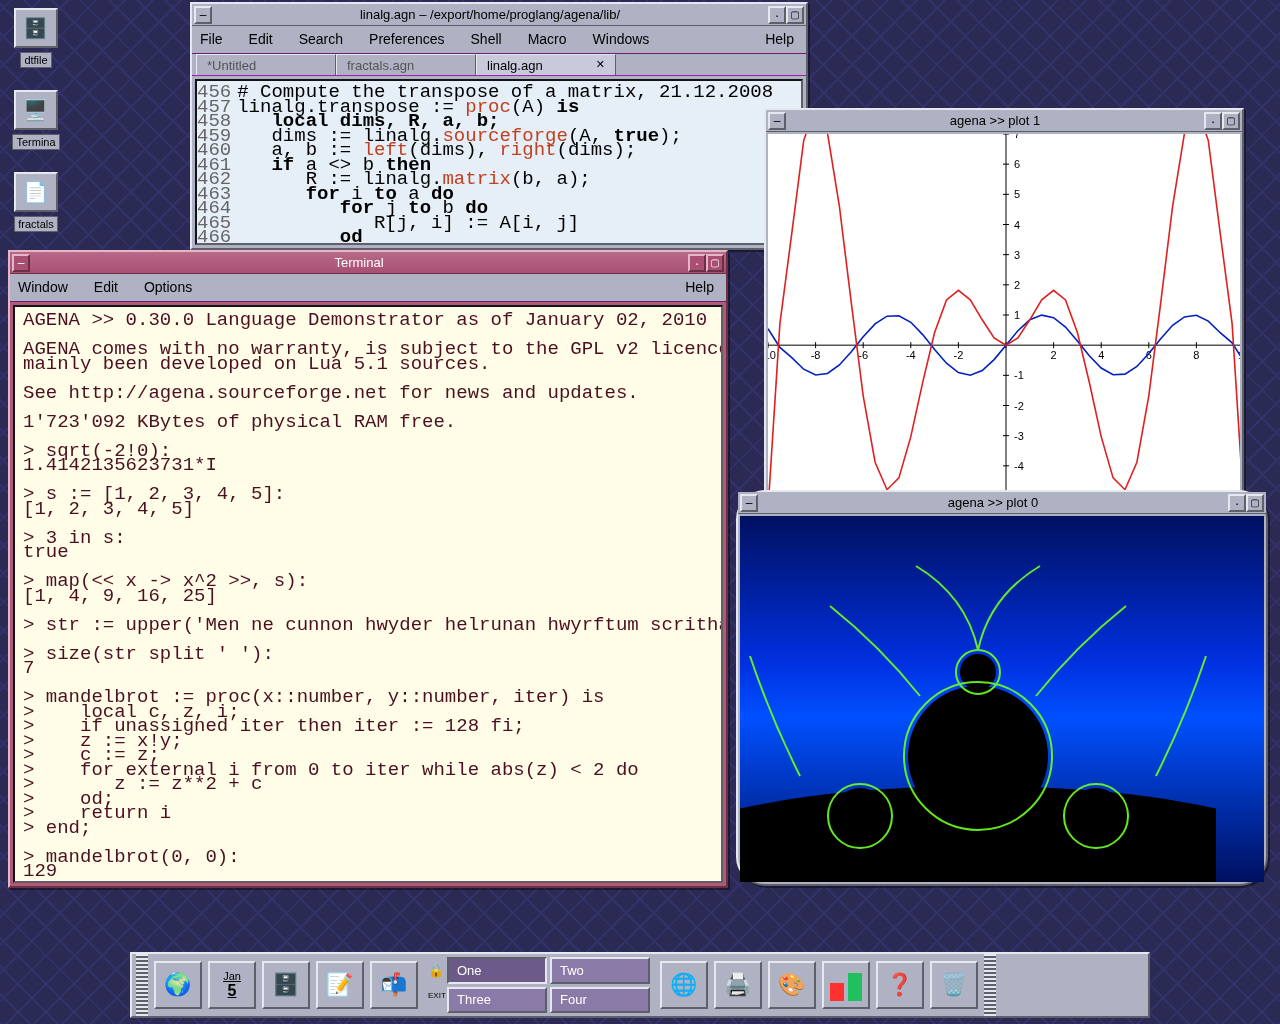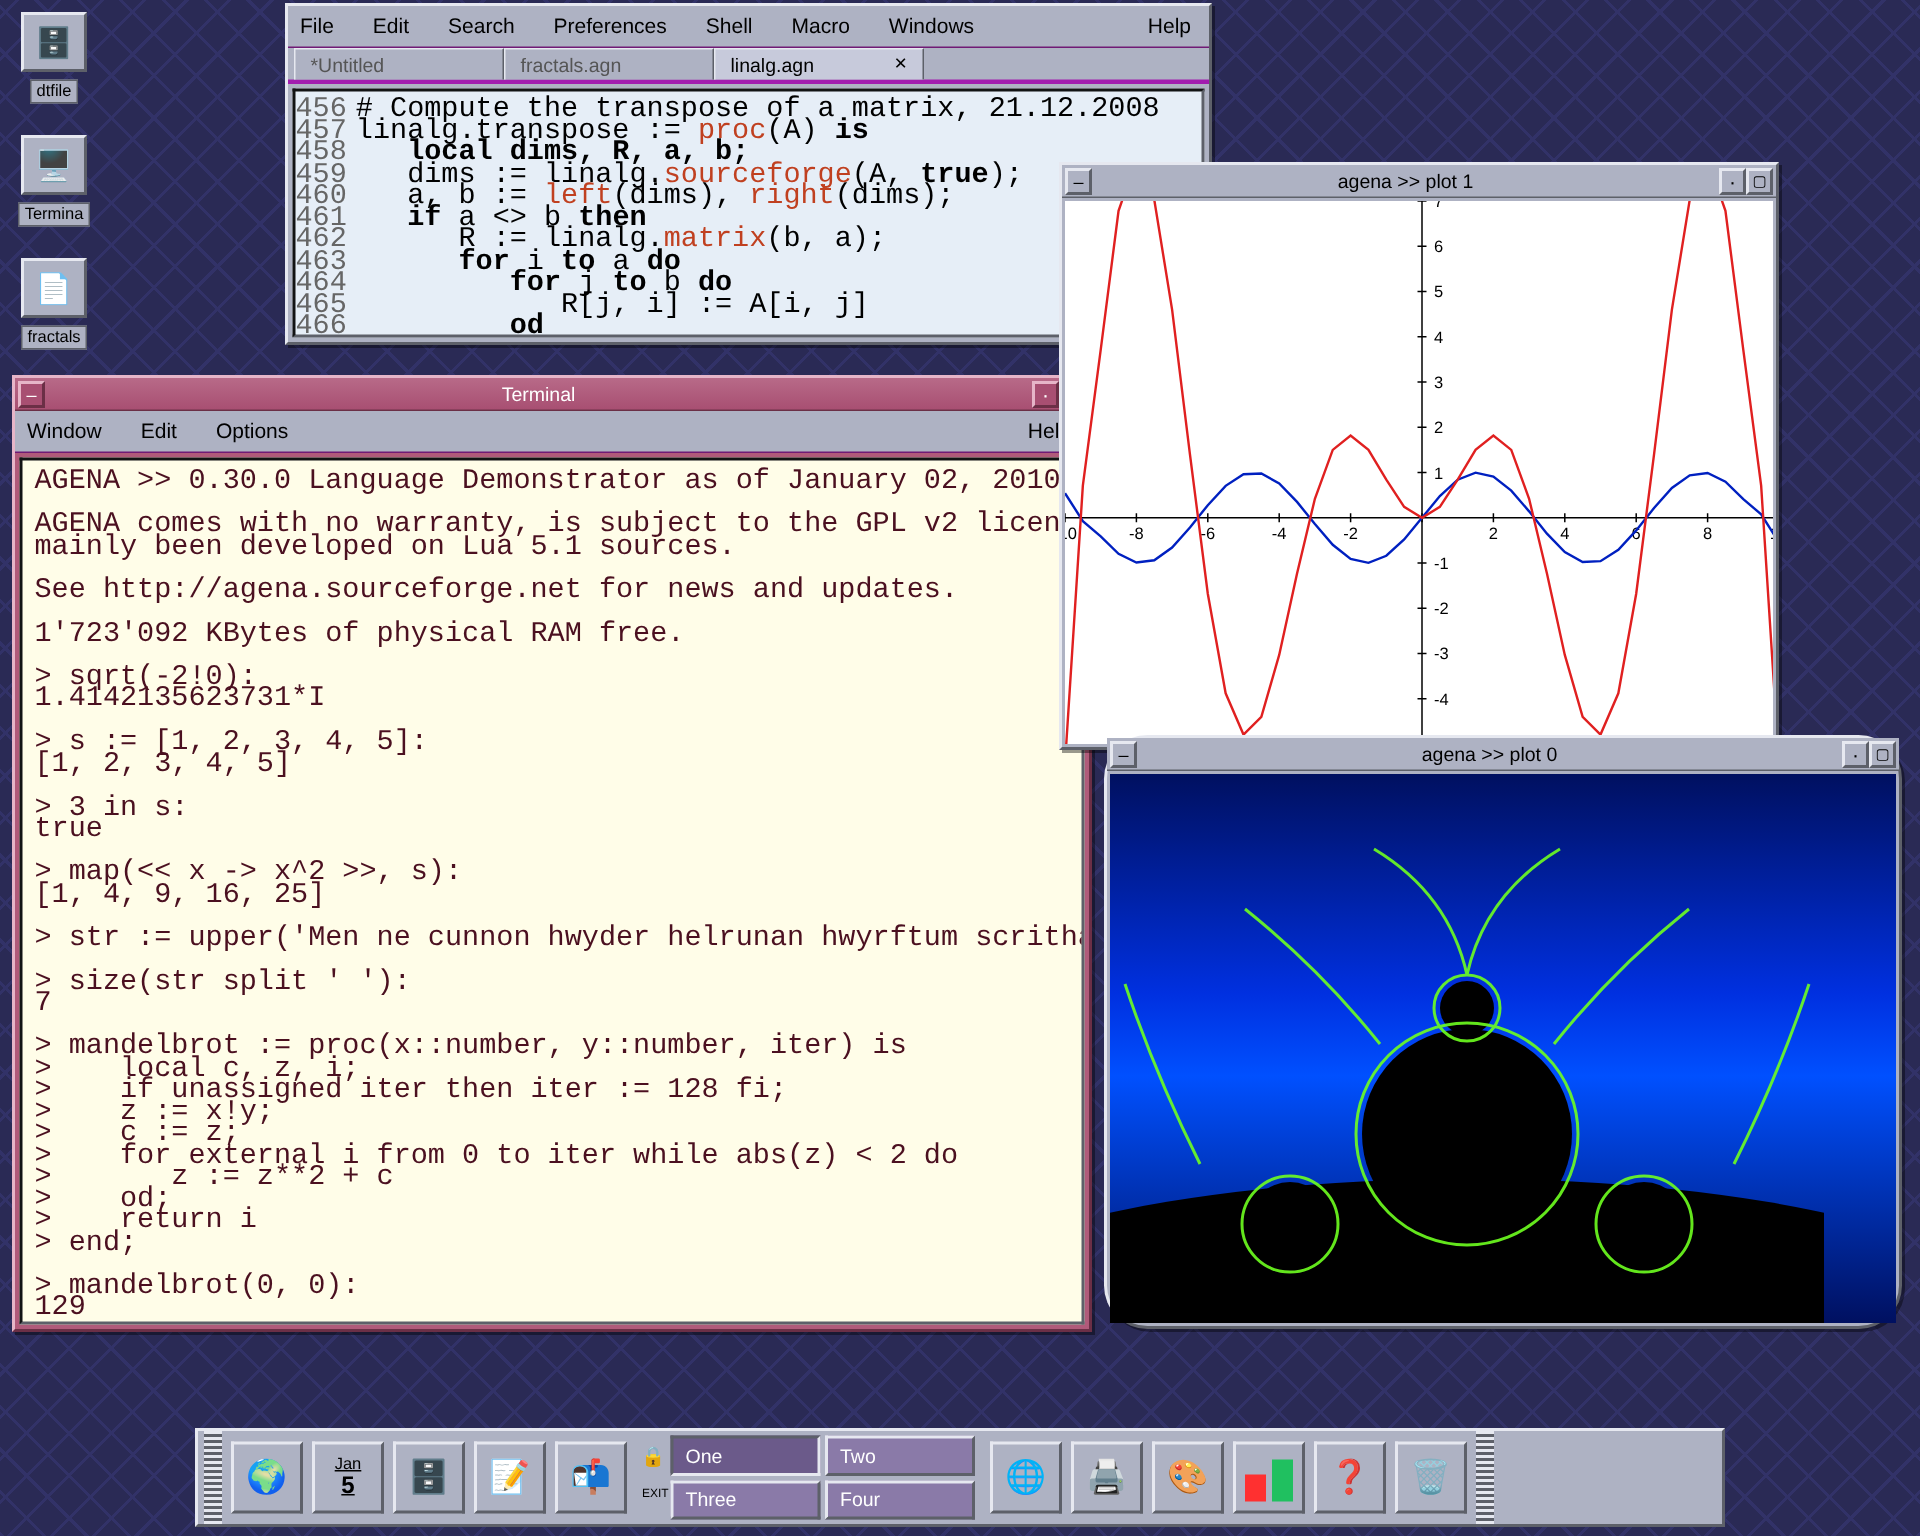--- a/index.html
+++ b/index.html
@@ -51,21 +51,21 @@
   }
   .titlebar.magenta .sysbox::after, .titlebar.magenta .winbtn::after{ color:#fff;}
   .titletext.magenta { color:#fff; }
   .menubar {
     display:flex; align-items:center; gap:14px;
     background:#aeb2c3; padding:3px 6px 4px 2px; font-size:14px;
     border-bottom:1px solid #701a75;
   }
   .menubar span { padding:2px 6px; }
   .menubar .spacer { flex:1; }
-  .tabs { display:flex; background:#aeb2c3; padding:0 4px; border-bottom:3px solid #a21caf;}
+  .tabs { display:flex; background:#aeb2c3; padding:0 4px; border-bottom:1px solid #a21caf;}
   .tab {
     padding:3px 10px 2px 10px; font-size:13px; color:#555;
     border:1px solid #5d6069; border-bottom:none; border-top-color:#e6e8f0; border-left-color:#e6e8f0;
     background:#aeb2c3; margin-right:0px; min-width:140px;
   }
   .tab.active { background:#c7cadb; color:#000; }
   .tab .x { float:right; font-size:11px; padding-left:30px; }
   .content {
     background:#fffde8; border:2px inset #5d6069; margin:3px;
   }
@@ -124,20 +124,26 @@
 <div class="dicon" style="top:90px; left:8px;">
   <div class="box">🖥️</div>
   <span class="lbl">Termina</span>
 </div>
 <div class="dicon" style="top:172px; left:8px;">
   <div class="box">📄</div>
   <span class="lbl">fractals</span>
 </div>
 
 <div class="cde-win" style="left:190px; top:2px; width:618px;">
+  <div class="titlebar">
+    <div class="sysbox"></div>
+    <div class="titletext">linalg.agn – /export/home/proglang/agena/lib/</div>
+    <div class="winbtn min"></div>
+    <div class="winbtn max"></div>
+  </div>
   <div class="menubar">
     <span>File</span>
     <span>Edit</span>
     <span>Search</span>
     <span>Preferences</span>
     <span>Shell</span>
     <span>Macro</span>
     <span>Windows</span>
     <div class="spacer"></div>
     <span>Help</span>
@@ -221,21 +227,21 @@
 &gt;    for external i from 0 to iter while abs(z) &lt; 2 do
 &gt;       z := z**2 + c
 &gt;    od;
 &gt;    return i
 &gt; end;
 
 &gt; mandelbrot(0, 0):
 129</div>
 </div>
 
-<div class="cde-win" style="left:706px; top:108px; width:480px;">
+<div class="cde-win" style="left:764px; top:108px; width:480px;">
   <div class="titlebar">
     <div class="sysbox"></div>
     <div class="titletext">agena &gt;&gt; plot 1</div>
     <div class="winbtn min"></div>
     <div class="winbtn max"></div>
   </div>
   <div class="plotarea" style="height:362px; margin:2px;">
     <svg id="plot1-svg" width="476" height="362">
         <line x1="0" y1="211.16666666666666" x2="476" y2="211.16666666666666" stroke="#000" stroke-width="1"></line>
         <line x1="238" y1="0" x2="238" y2="362" stroke="#000" stroke-width="1"></line>

